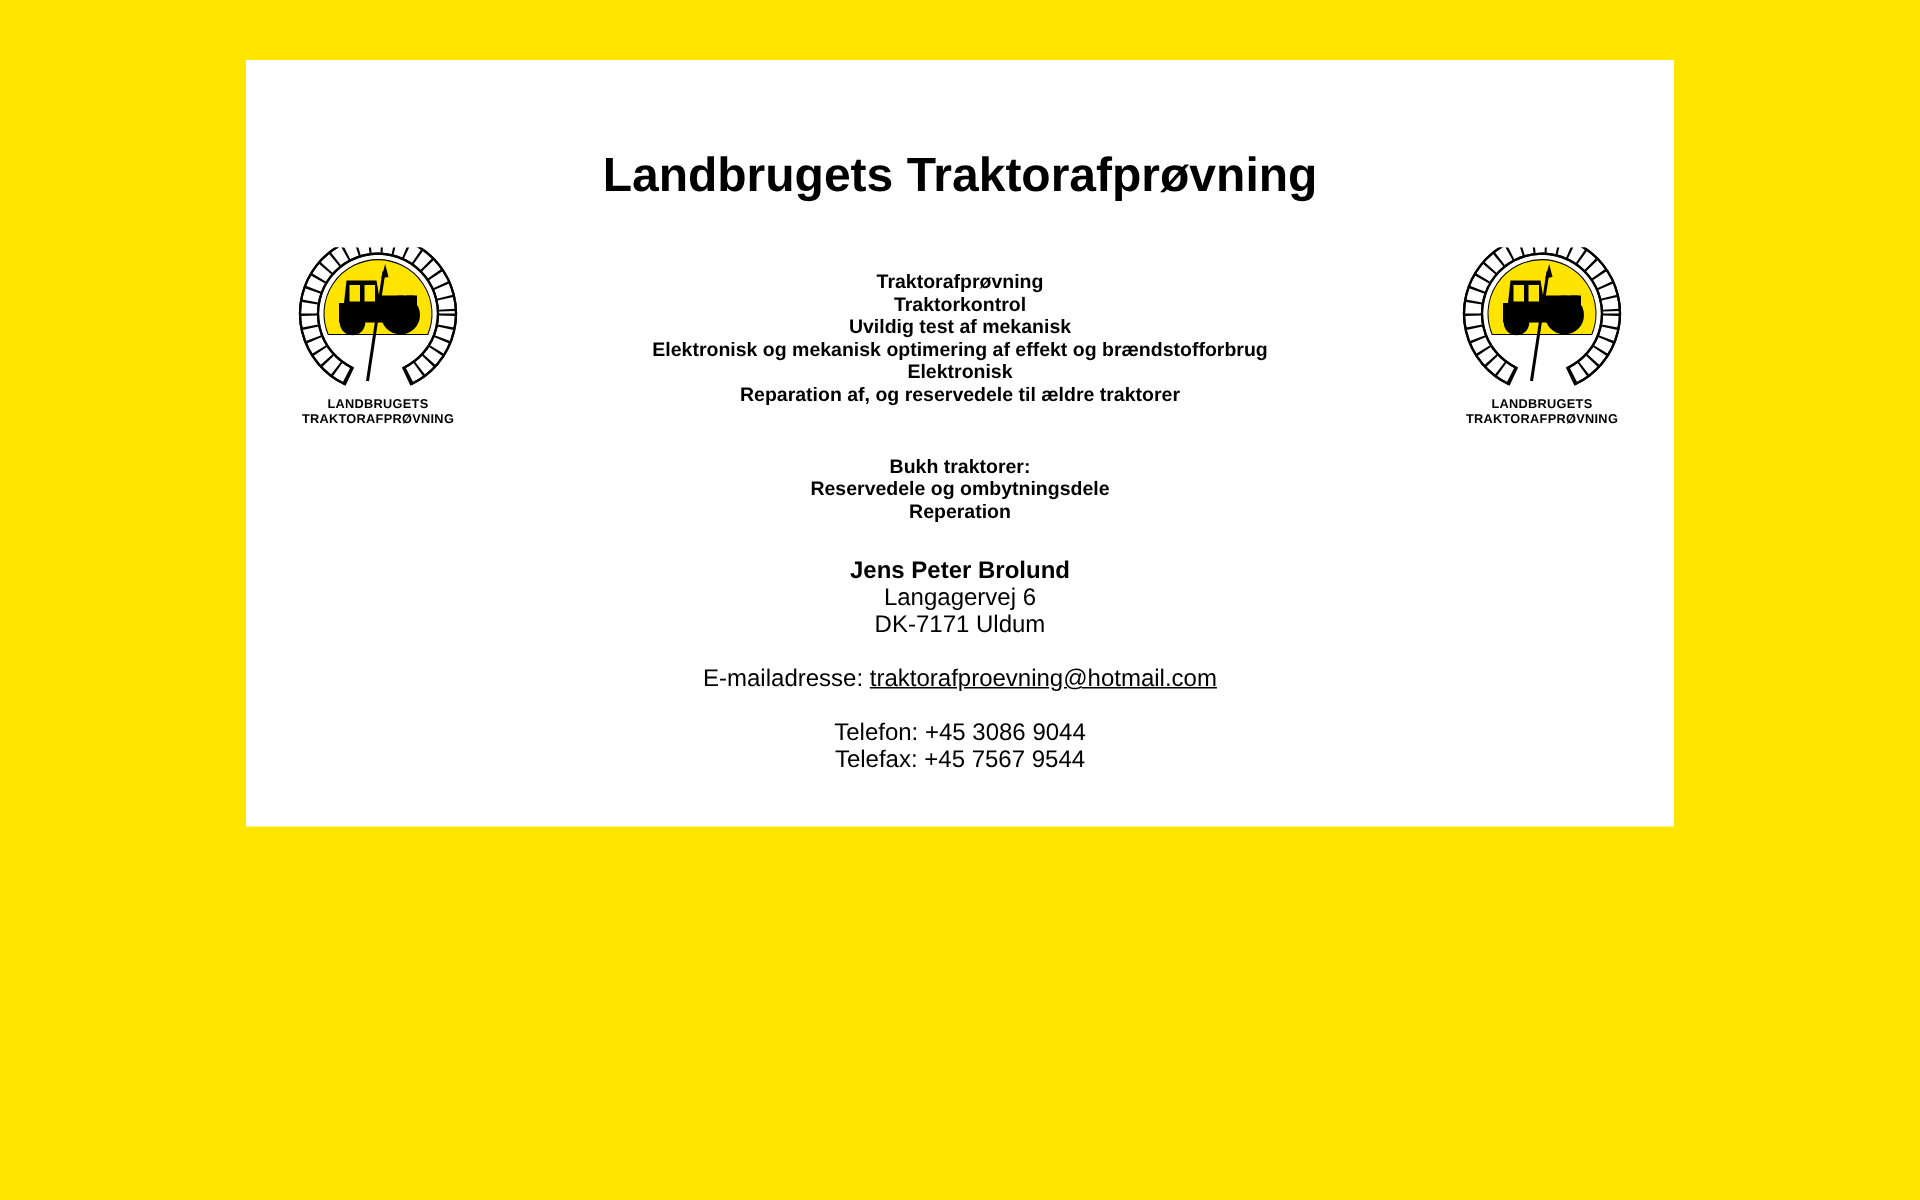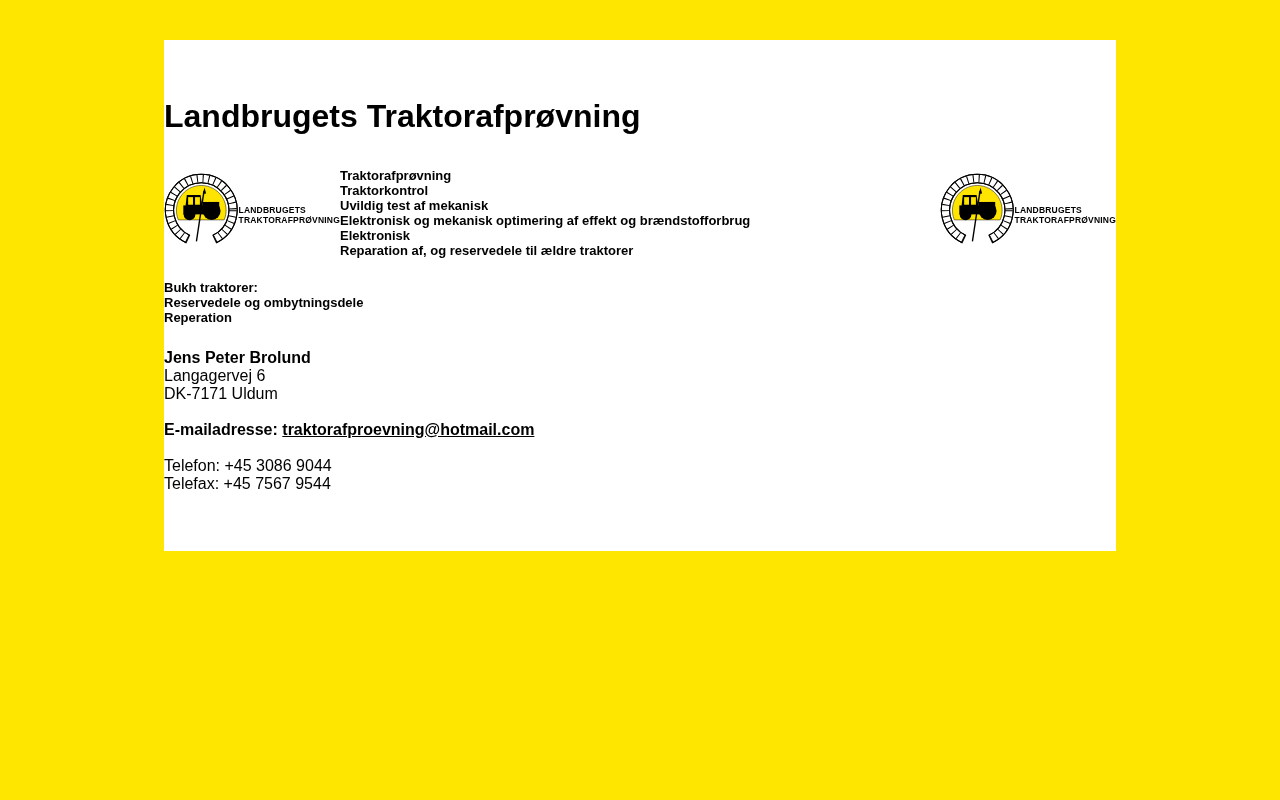--- a/index.html
+++ b/index.html
@@ -21,39 +21,40 @@
     height: 800px;
     background: var(--bg);
   }
   .card {
     width: 952px;
     height: 511px;
     margin: 0 auto;
     position: relative;
     top: 40px;
     background: var(--card);
+    text-align: center;
     overflow: hidden;
   }
   h1.title {
     margin: 0;
     padding-top: 58px;
     font-size: 32px;
     font-weight: bold;
     line-height: 37px;
   }
   .top-row {
     display: flex;
     align-items: center;
     margin-top: 30px;
   }
   .logo-col {
     width: 176px;
     flex: 0 0 176px;
     display: flex;
-    flex-direction: row;
+    flex-direction: column;
     align-items: center;
   }
   .logo-caption {
     margin-top: 3px;
     font-size: 8.5px;
     font-weight: bold;
     line-height: 10px;
     letter-spacing: 0.2px;
   }
   .services {
@@ -71,21 +72,20 @@
   .address {
     margin-top: 24px;
     font-size: 16px;
     line-height: 18px;
   }
   .address .name { font-weight: bold; }
   .email-line {
     margin-top: 18px;
     font-size: 16px;
     line-height: 18px;
-    font-weight: bold;
   }
   .email-line a {
     color: var(--text);
     text-decoration: underline;
     cursor: pointer;
   }
   .phone-block {
     margin-top: 18px;
     font-size: 16px;
     line-height: 18px;

